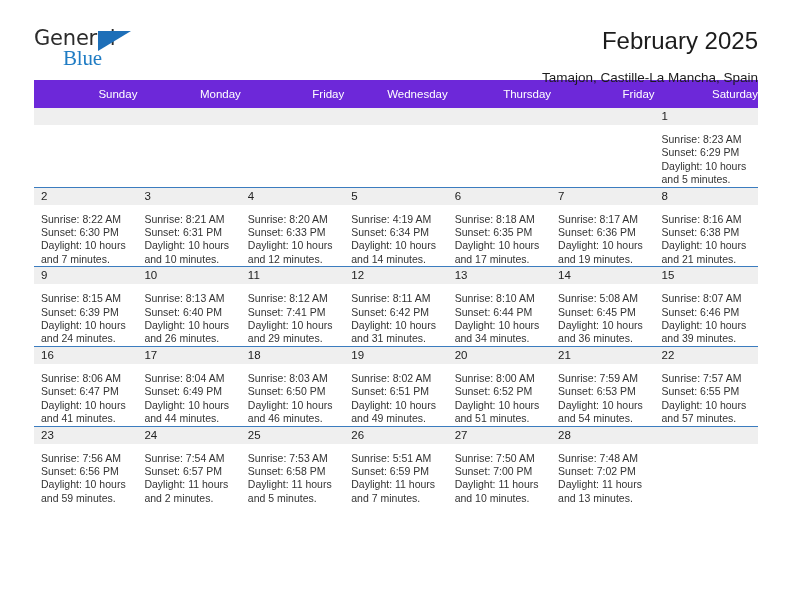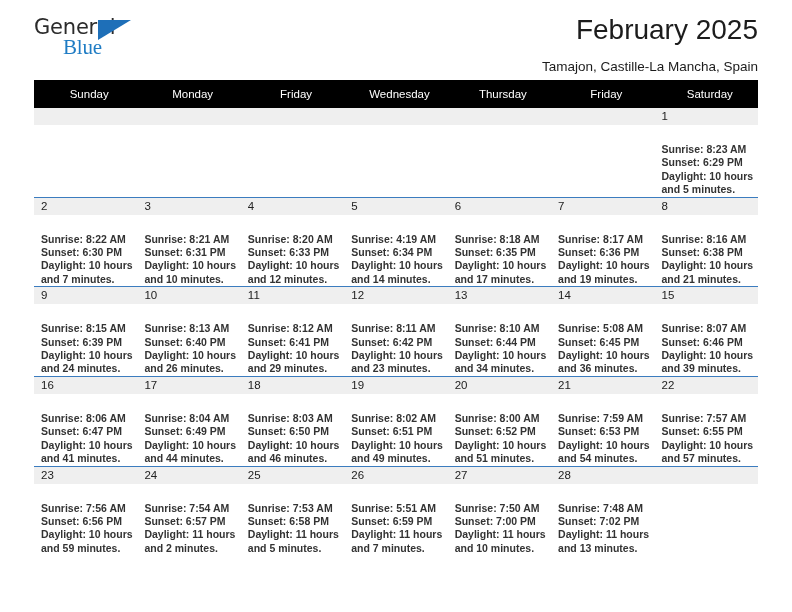--- a/index.html
+++ b/index.html
@@ -20,21 +20,21 @@
     height: 612px;
     box-sizing: border-box;
     padding: 0 34px;
   }
 
   
   .header {
     display: flex;
     align-items: flex-start;
     justify-content: space-between;
-    padding-top: 15px;
+    padding-top: 26px;
     height: 74px;
     box-sizing: border-box;
   }
   .brand {
     position: relative;
     width: 110px;
     height: 48px;
     flex: 0 0 auto;
   }
   .brand-general {
@@ -63,21 +63,21 @@
     height: 0;
     border-left: 33px solid #1e6fb8;
     border-bottom: 20px solid transparent;
   }
   .titles {
     text-align: right;
     flex: 0 0 auto;
     padding-right: 0px;
   }
   .month-title {
-    font-size: 28px;
+    font-size: 24px;
     color: #1c1c1c;
     line-height: 30px;
     font-weight: normal;
     white-space: nowrap;
   }
   .location-title {
     font-size: 13.5px;
     color: #1c1c1c;
     line-height: 20px;
     margin-top: 12px;
@@ -85,25 +85,25 @@
   }
 
   
   .calendar {
     width: 724px;
     border-collapse: collapse;
     table-layout: fixed;
     margin-top: 6px;
   }
   .calendar th {
-    background: #000000;
+    background: #6d28d9;
     color: #ffffff;
     font-weight: normal;
     font-size: 11.5px;
-    text-align: center;
+    text-align: right;
     padding: 5px 0 5px 7px;
     height: 18px;
     border: none;
   }
   .calendar td {
     vertical-align: top;
     padding: 0;
     border: none;
     border-top: 1px solid #3b7cbf;
     height: 75px;
@@ -115,25 +115,24 @@
   }
   .daynum-band {
     background: #efefef;
     height: 17px;
     line-height: 17px;
     padding-left: 7px;
     font-size: 11.5px;
     color: #222222;
   }
   .cell-body {
-    padding: 18px 6px 0 7px;
+    padding: 8px 6px 0 7px;
     font-size: 10.5px;
     line-height: 13.4px;
     color: #333333;
-    font-weight: bold;
   }
   .cell-body div {
     white-space: nowrap;
   }
   .cell-empty .daynum-band {
     background: #efefef;
   }
 </style>
 </head>
 <body>
@@ -314,32 +313,32 @@
               <div>Sunrise: 8:13 AM</div>
               <div>Sunset: 6:40 PM</div>
               <div>Daylight: 10 hours</div>
               <div>and 26 minutes.</div>
             </div>
           </td>
           <td class="day-cell">
             <div class="daynum-band">11</div>
             <div class="cell-body">
               <div>Sunrise: 8:12 AM</div>
-              <div>Sunset: 6:41 PM</div>
+              <div>Sunset: 7:41 PM</div>
               <div>Daylight: 10 hours</div>
               <div>and 29 minutes.</div>
             </div>
           </td>
           <td class="day-cell">
             <div class="daynum-band">12</div>
             <div class="cell-body">
               <div>Sunrise: 8:11 AM</div>
               <div>Sunset: 6:42 PM</div>
               <div>Daylight: 10 hours</div>
-              <div>and 23 minutes.</div>
+              <div>and 31 minutes.</div>
             </div>
           </td>
           <td class="day-cell">
             <div class="daynum-band">13</div>
             <div class="cell-body">
               <div>Sunrise: 8:10 AM</div>
               <div>Sunset: 6:44 PM</div>
               <div>Daylight: 10 hours</div>
               <div>and 34 minutes.</div>
             </div>

